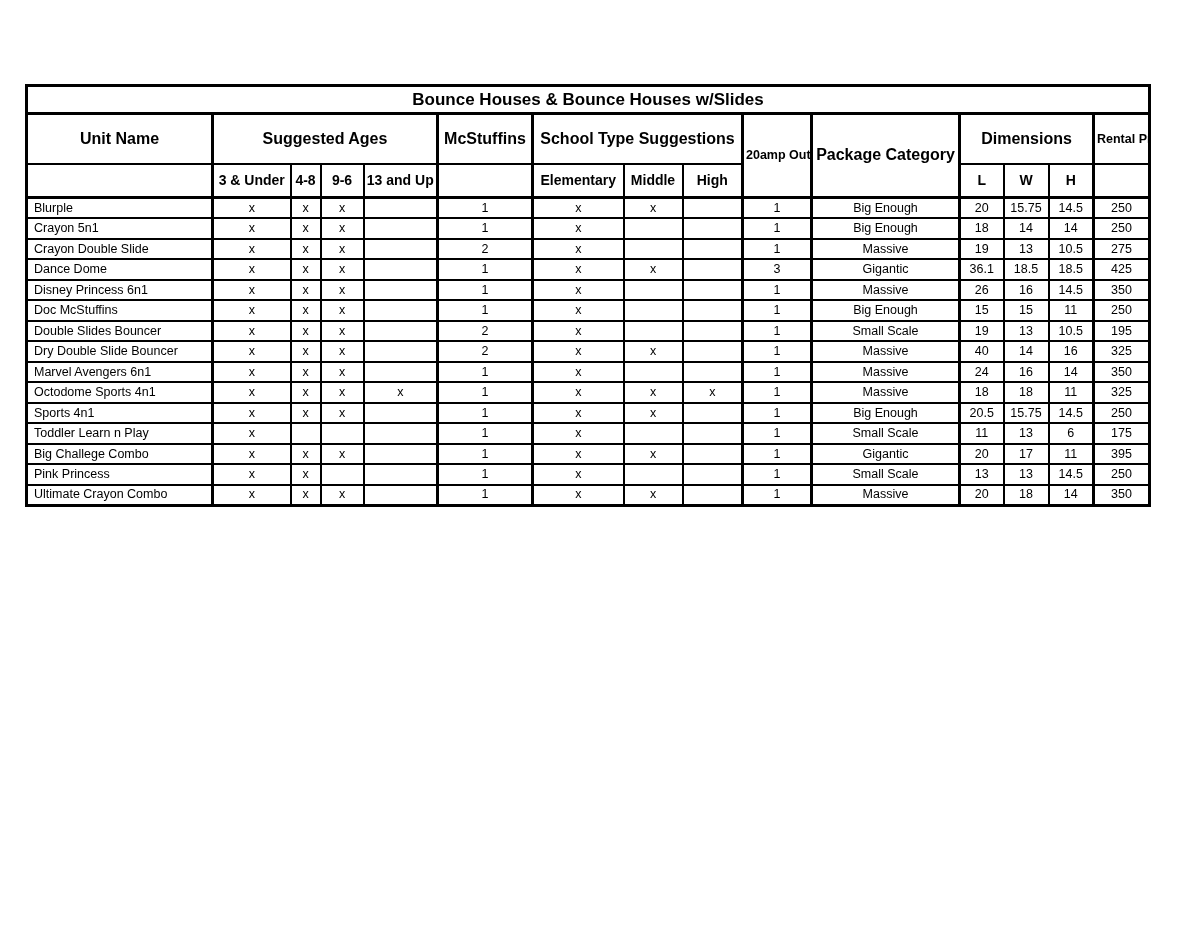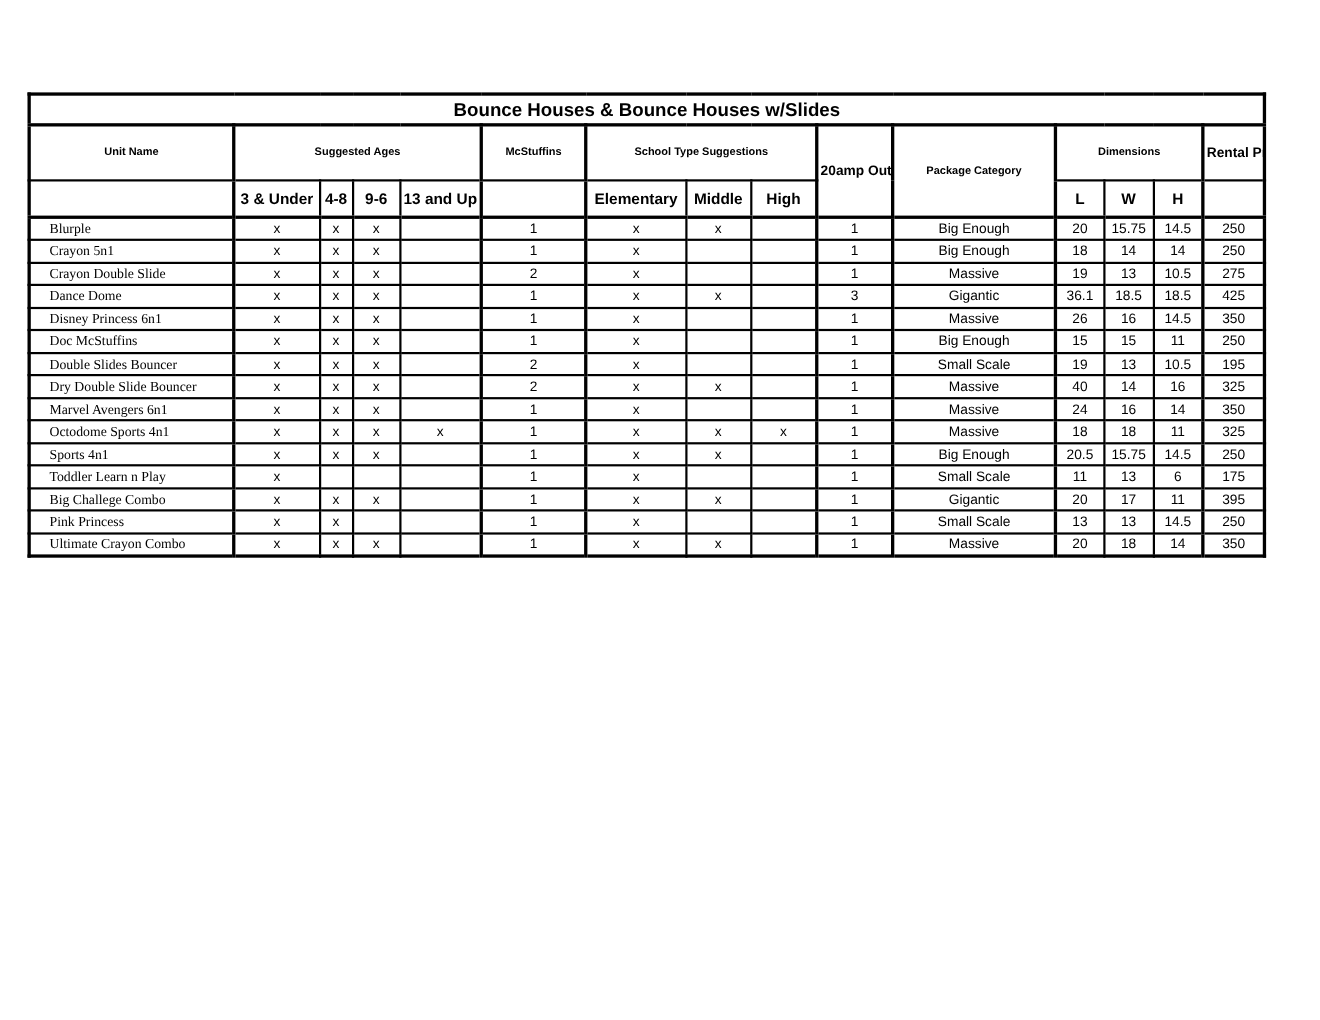--- a/index.html
+++ b/index.html
@@ -41,39 +41,38 @@
     height: 25px;
     border-bottom: 3px solid #000;
   }
   tr.hdr1 th, tr.hdr2 th {
     font-weight: bold;
   }
   tr.hdr1 {
     height: 50px;
   }
   tr.hdr1 th {
-    font-size: 10px;
+    font-size: 16px;
   }
   tr.hdr2 {
     height: 34px;
   }
   tr.hdr2 th {
     font-size: 14px;
   }
   th.wrap {
     white-space: normal;
     font-size: 12.5px !important;
   }
   tbody tr {
     height: 20.5px;
   }
   td.left, tbody td:first-child {
     text-align: left;
-    padding-left: 17px;
-    font-family: Liberation Serif, serif;
+    padding-left: 6px;
   }
   .grp {
     border-left: 3px solid #000 !important;
   }
   tr.hdr2 th, tbody td {
     border-top-width: 2px;
   }
   tbody tr:first-child td {
     border-top: 3px solid #000;
   }

